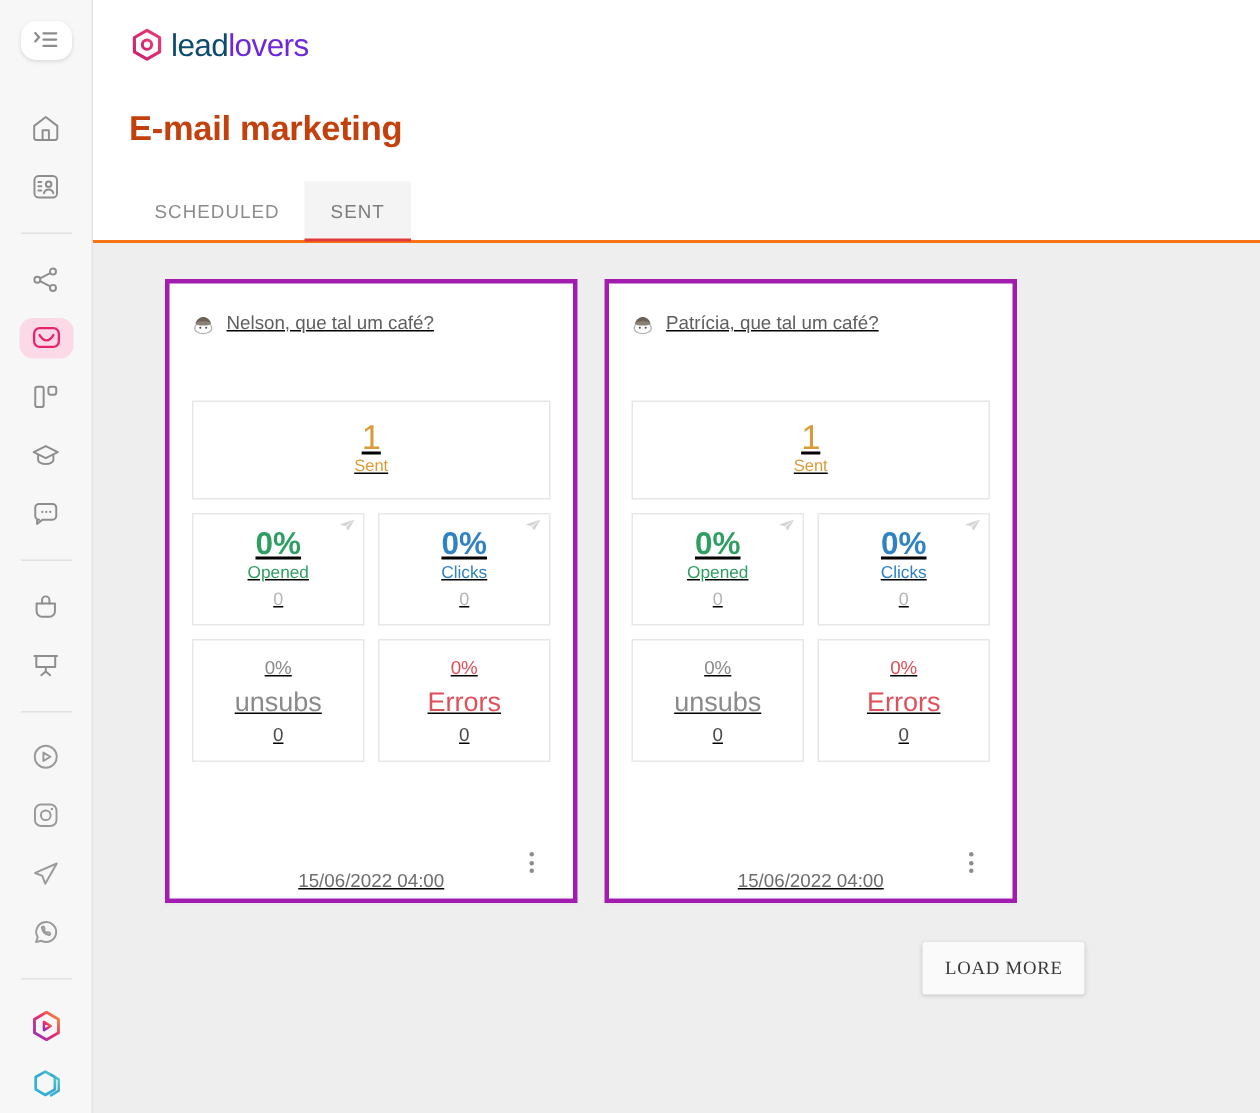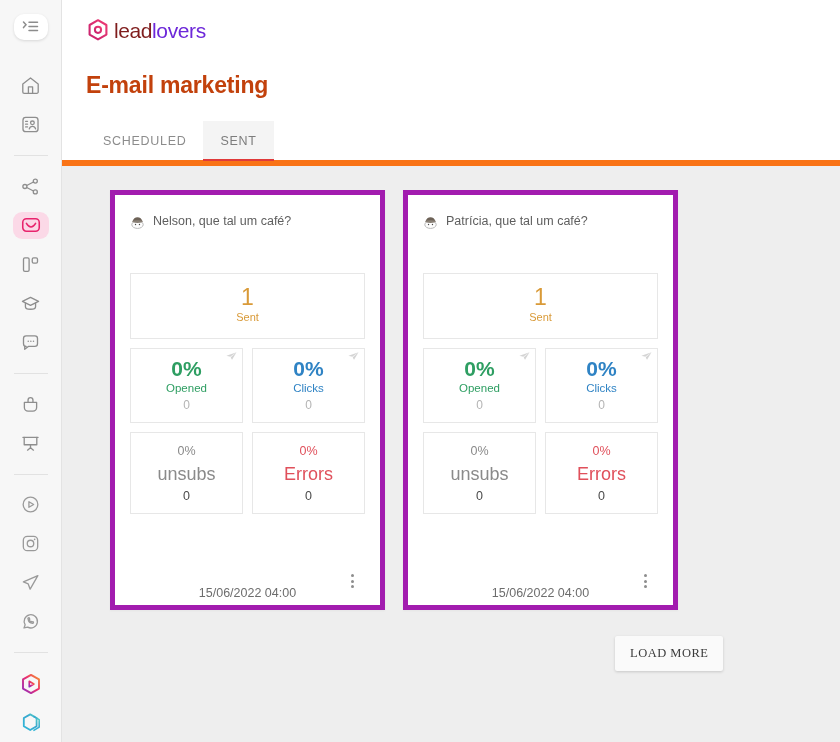--- a/index.html
+++ b/index.html
@@ -47,30 +47,30 @@
   .main { flex: 1 1 auto; height: 742px; display: flex; flex-direction: column; background: #eeeeee; }
 
   .topbar {
     background: #ffffff;
     padding: 16px 0 0 24px;
     flex: 0 0 auto;
   }
   .logo { display: flex; align-items: center; gap: 4px; height: 30px; }
   .logo-text { font-size: 21px; letter-spacing: -0.4px; color: #3b3b3b; }
   .logo-text b { color: #6d28d9; font-weight: 400; }
-  .logo-text span.light { font-weight: 400; color: #7f1d1d; }
+  .logo-text span.light { font-weight: 400; color: #0c4a6e; }
 
   .page-title {
     font-size: 23px; font-weight: 700; color: #c2410c;
     margin: 26px 0 0 0; letter-spacing: -0.2px;
   }
 
   .tabs {
     display: flex; margin-top: 22px;
-    border-bottom: 6px solid #f97316;
+    border-bottom: 2px solid #f97316;
     margin-left: -24px; padding-left: 24px;
   }
   .tab {
     padding: 13px 17px 12px 17px;
     font-size: 12.5px; letter-spacing: 0.7px;
     color: #8c8c8c; background: transparent;
     border: none; position: relative; font-family: inherit;
   }
   .tab.active { background: #f4f4f4; color: #7d7d7d; }
   .tab.active::after {
@@ -81,24 +81,24 @@
   
   .content {
     flex: 1 1 auto; background: #eeeeee;
     padding: 24px 0 0 48px; overflow: hidden; position: relative;
   }
   .cards { display: flex; gap: 18px; }
 
   .card {
     width: 275px;
     background: #ffffff;
-    border: 5px solid #a21caf;
+    border: 3px solid #a21caf;
     box-shadow: 0 1px 2px rgba(0,0,0,.04);
     padding: 16px 15px 10px 15px;
-    display: flex; flex-direction: column;
+    display: flex; flex-direction: column; text-decoration: underline;
   }
   .card-head { display: flex; align-items: center; gap: 8px; height: 20px; }
   .card-avatar {
     width: 15px; height: 15px; flex: 0 0 15px;
     display: flex; align-items: center; justify-content: center;
   }
   .card-title { font-size: 12.5px; color: #5e5e5e; }
 
   .stats { margin-top: 42px; }
   .stat-row { display: flex; gap: 9px; margin-bottom: 9px; }

